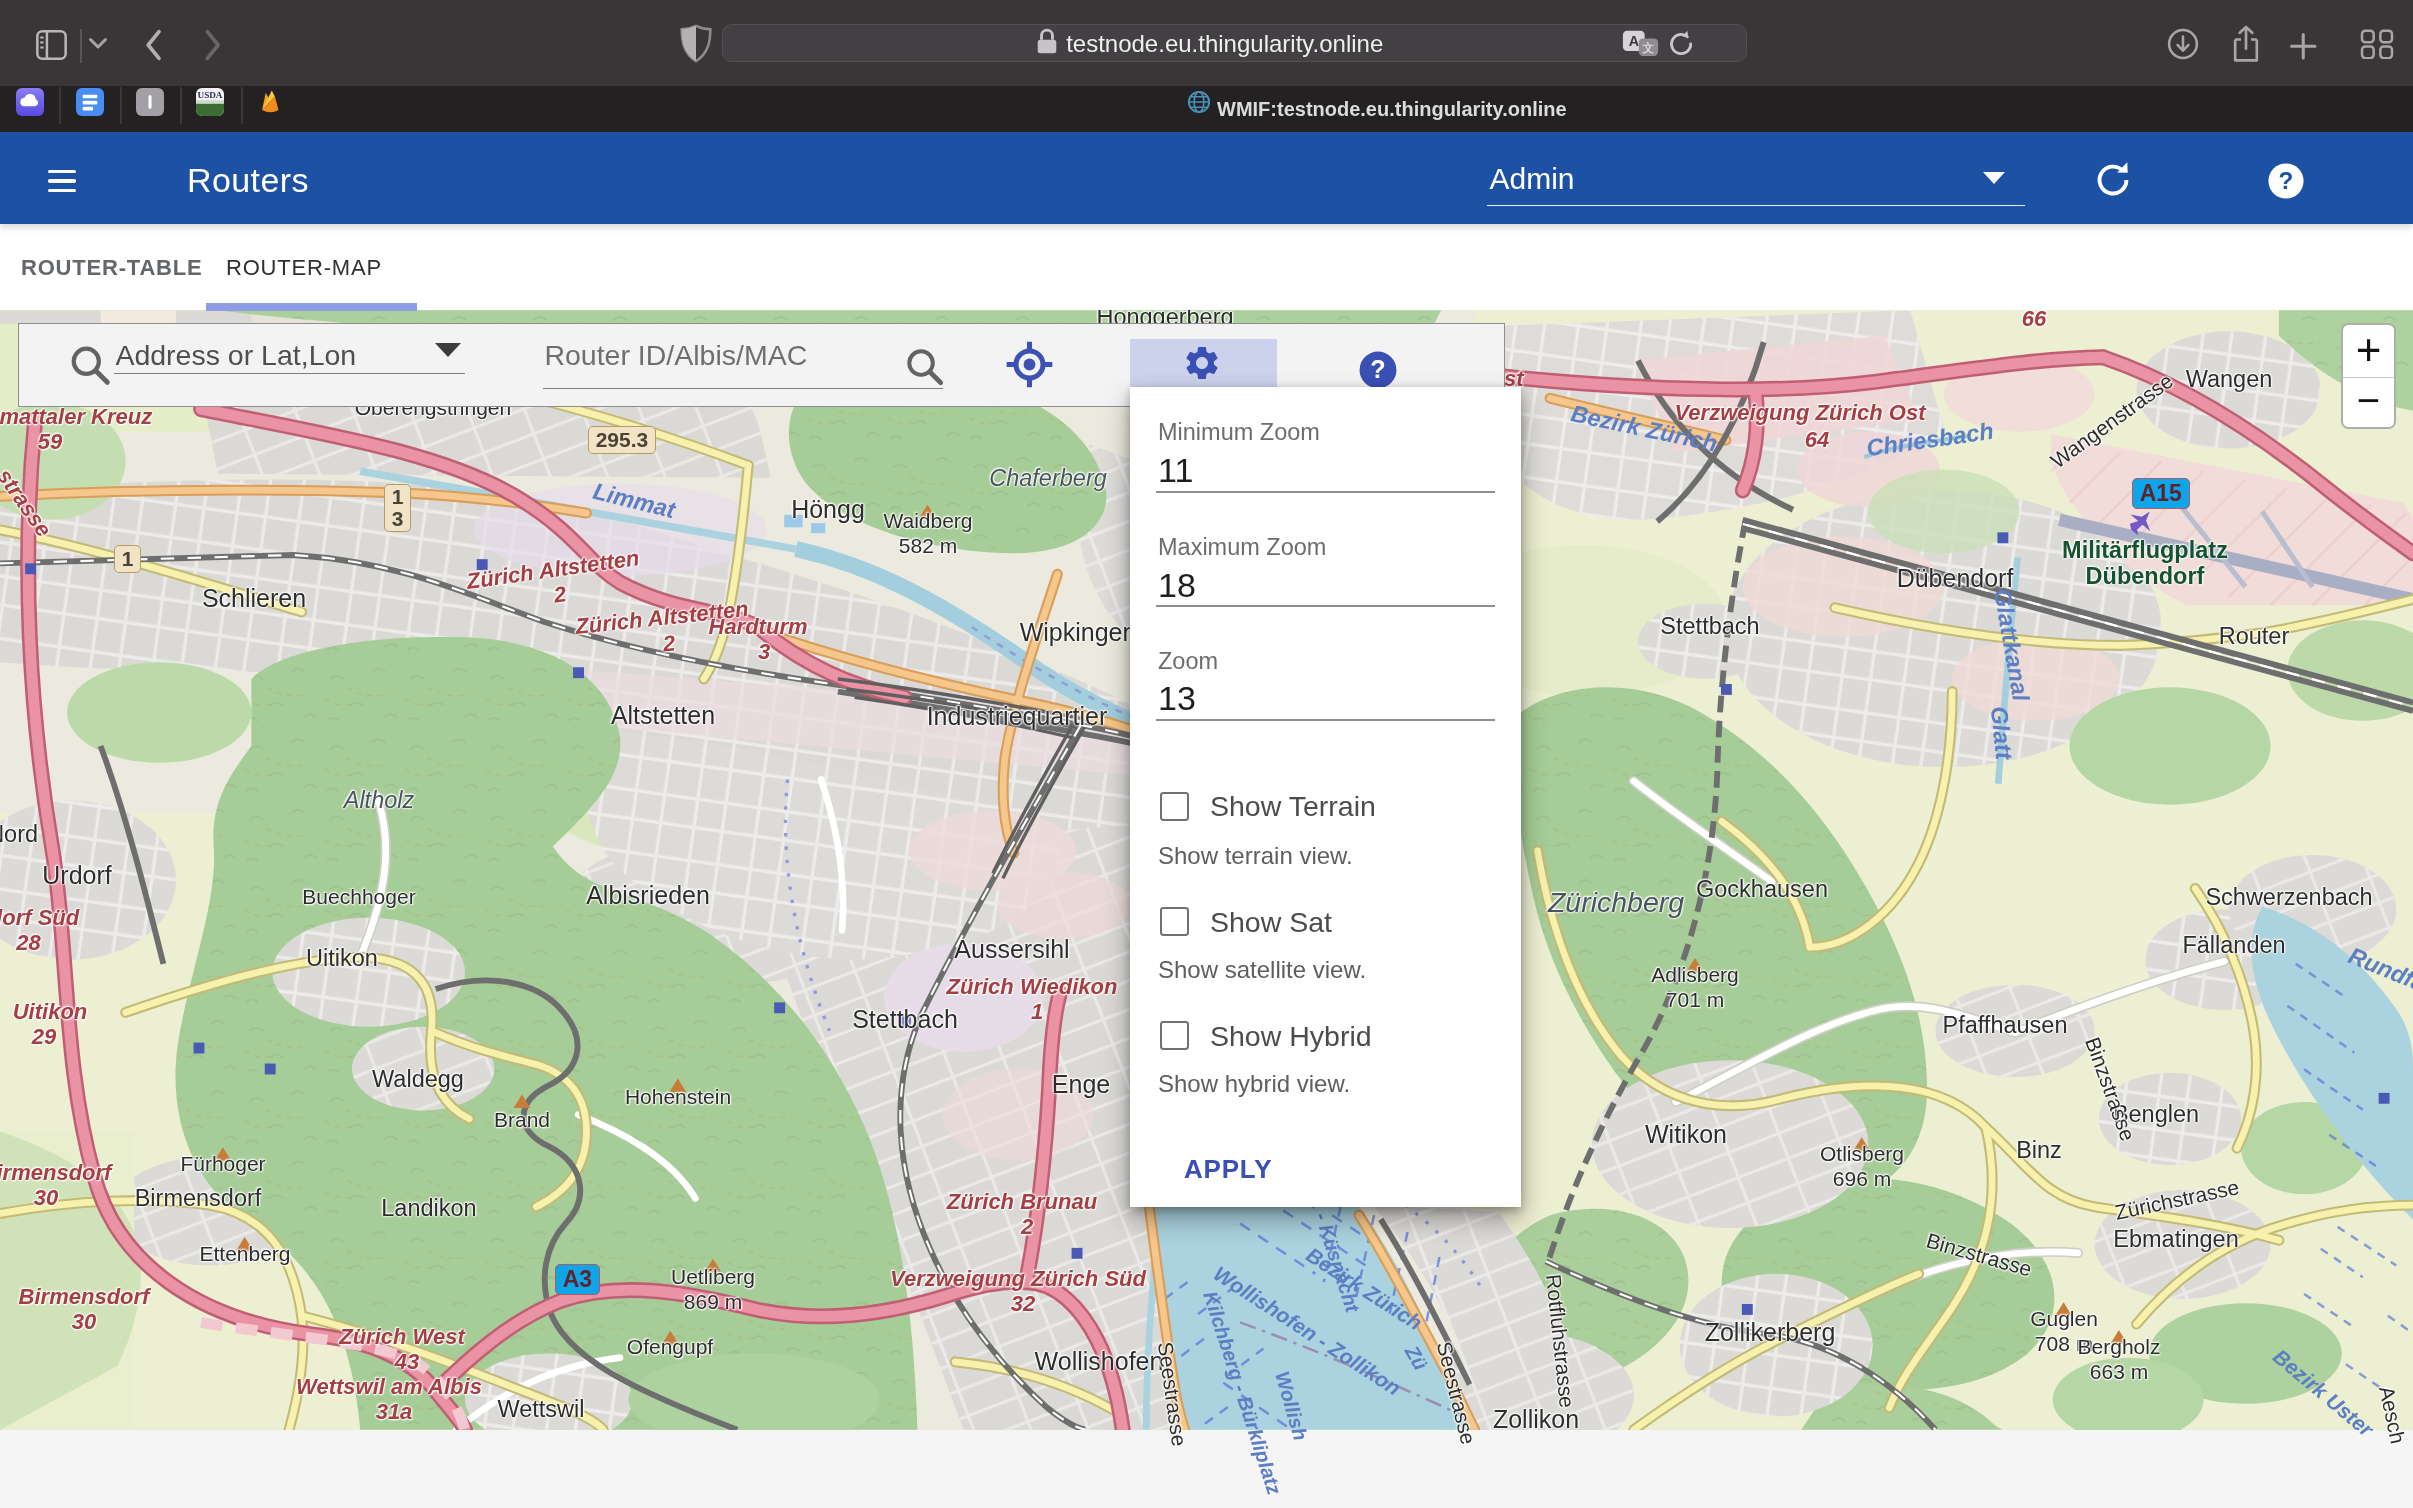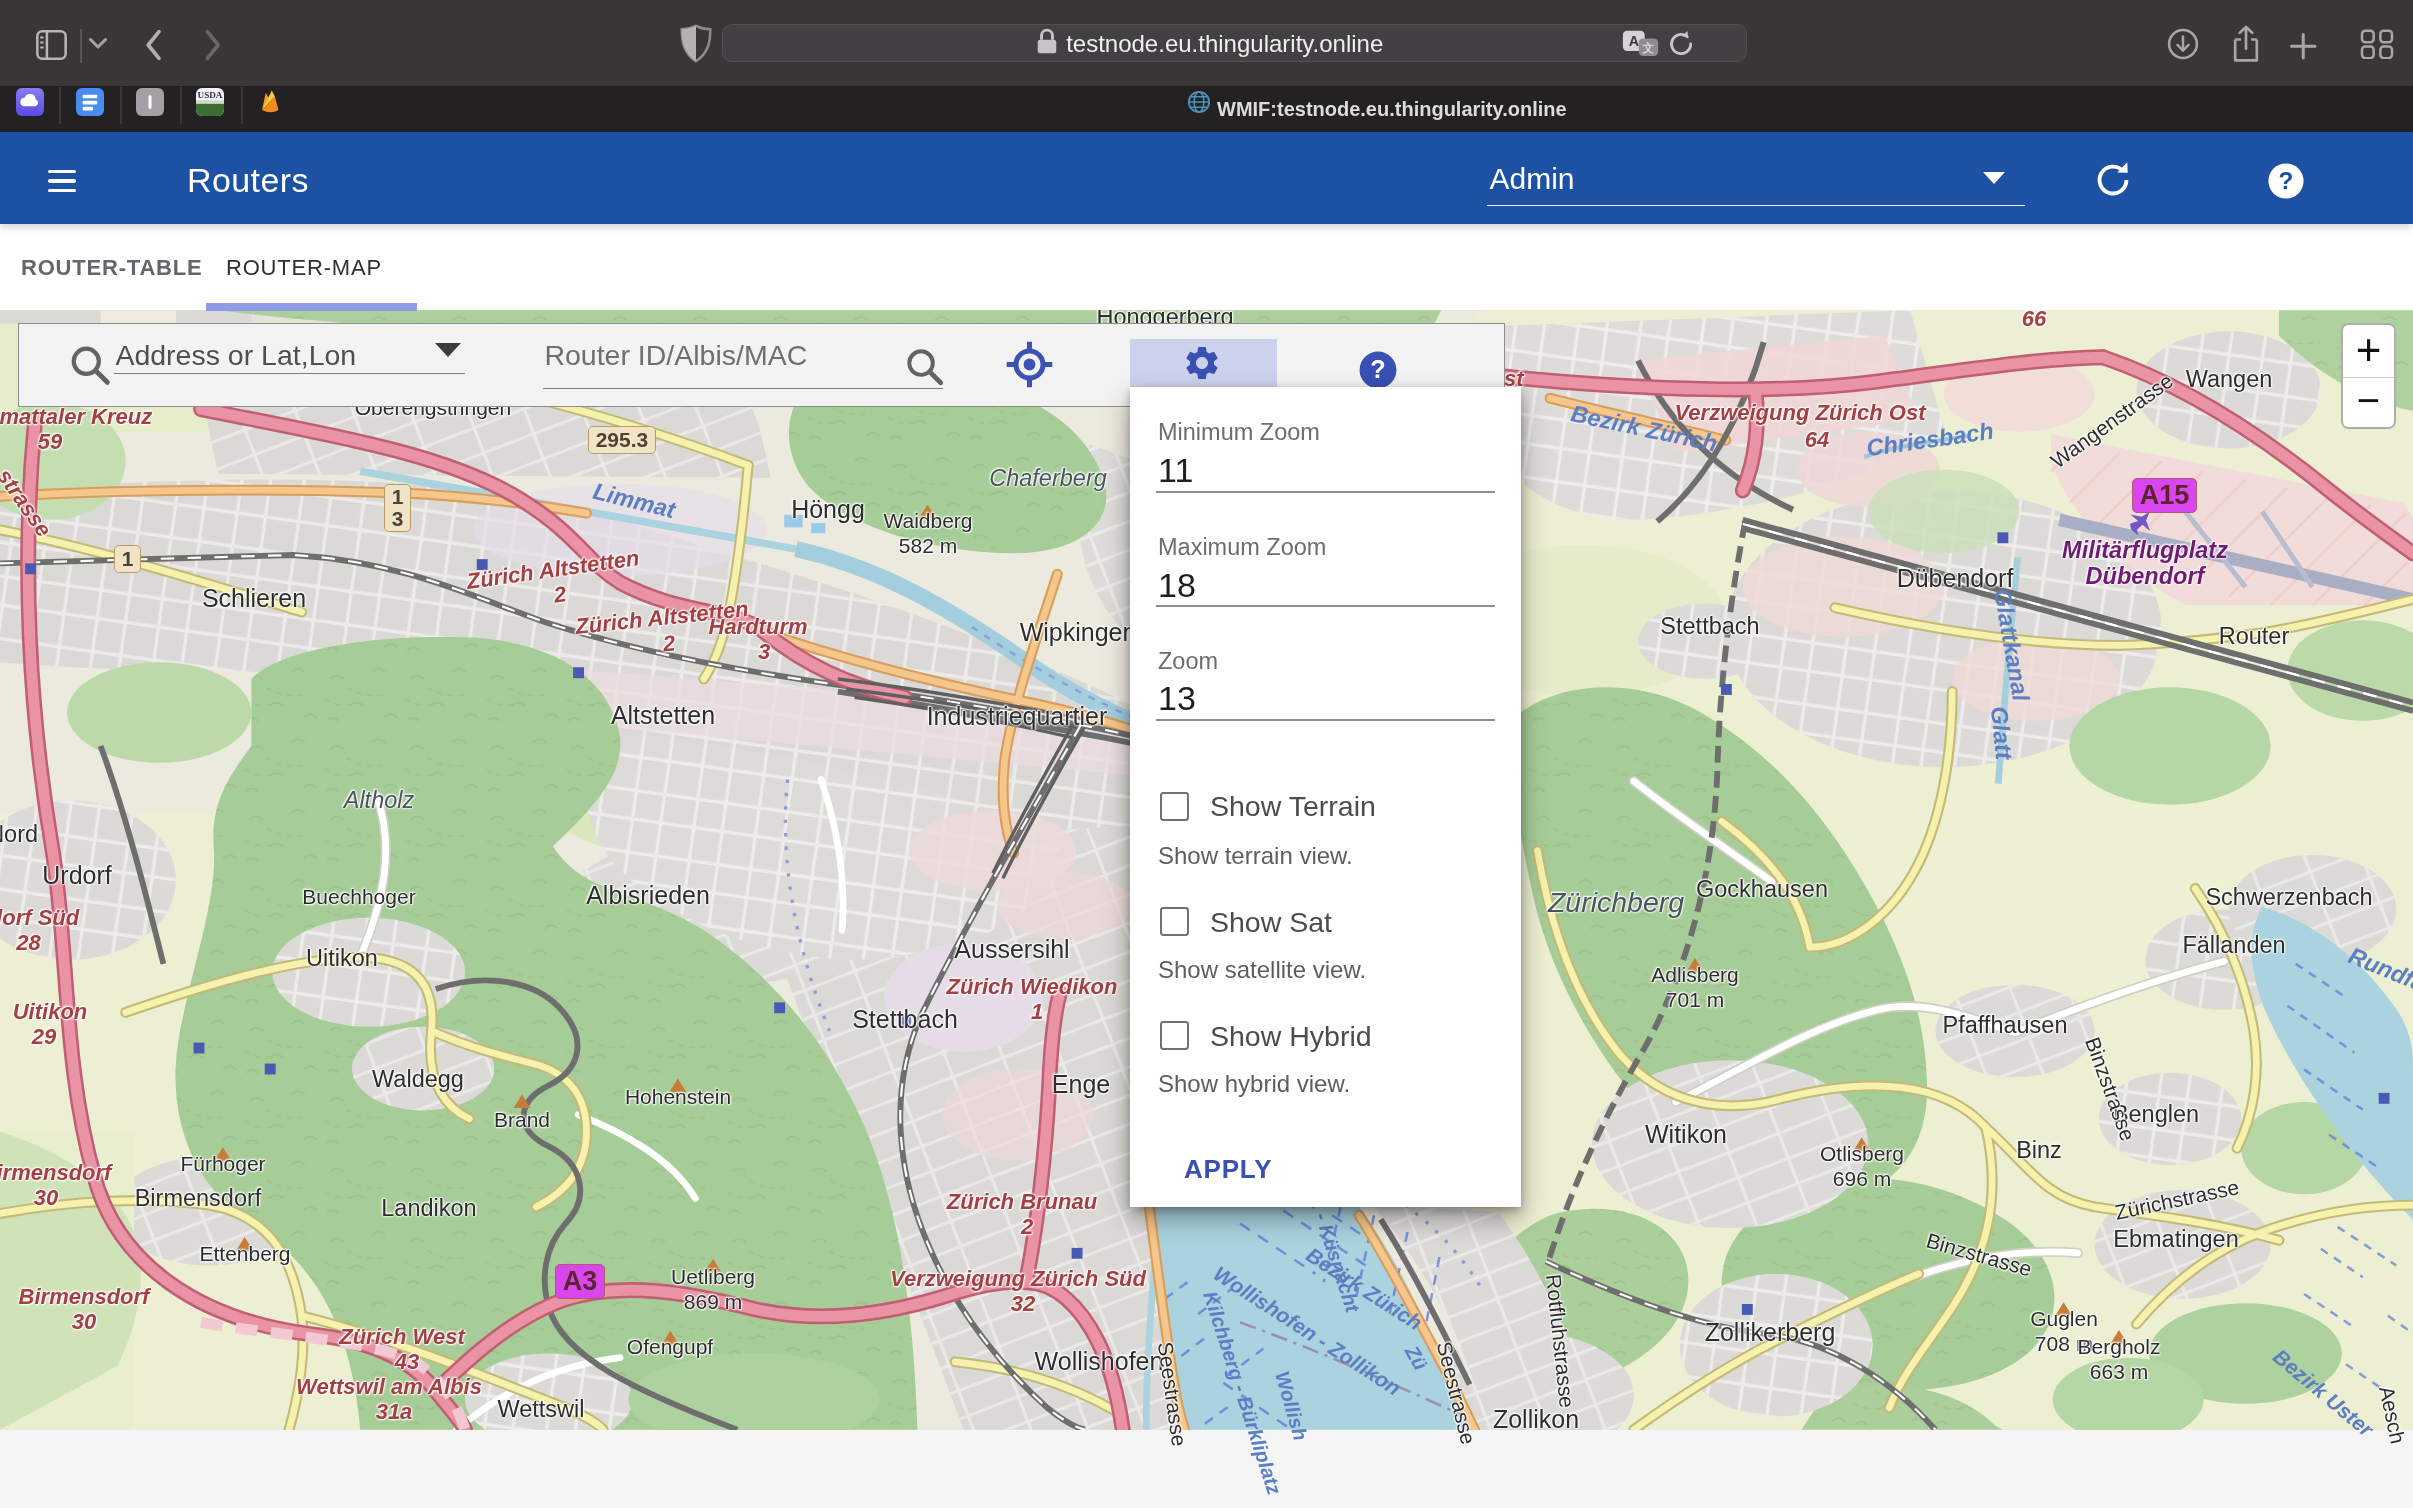--- a/index.html
+++ b/index.html
@@ -51,23 +51,23 @@
 
 #zoomctl{position:absolute;left:2341px;top:12.6px;width:55px;height:106px;border-radius:7.5px;background:#fff;border:2.5px solid rgba(110,110,100,.55);z-index:10}
 #zoomctl .zp{position:absolute;left:0;top:0;width:100%;height:53px;border-bottom:1.7px solid #ccc;text-align:center;font-size:44px;line-height:50px;color:#111}
 #zoomctl .zm{position:absolute;left:0;top:53px;width:100%;height:51px;text-align:center;font-size:40px;line-height:45px;color:#111}
 .mlab{position:absolute;white-space:nowrap;color:#2d2d2d;text-shadow:0 0 2.5px #fff,0 0 2.5px #fff,0.8px 0.8px 1.7px #fff,-0.8px -0.8px 1.7px #fff;font-size:23.5px;z-index:5}
 .mlab.big{font-size:25px}
 .mlab.sm{font-size:21px}
 .mlab.wat{color:#5c7ec2;font-style:italic;font-weight:700;text-shadow:none}
 .mlab.red{color:#a43f44;font-weight:700;font-style:italic;font-size:22px}
 .mlab.it{font-style:italic;color:#49555e}
-.mlab.pur{color:#701a75;font-style:italic;font-weight:700}
+.mlab.pur{color:#14532d;font-weight:700}
 .badge{position:absolute;background:#f1e3c6;border:1.7px solid #b89c66;border-radius:5px;color:#4c4335;font-size:21px;font-weight:700;padding:0.8px 6.7px;z-index:6}
-.badgeR{position:absolute;background:#d946ef;border:1.7px solid #b05a66;border-radius:5px;color:#5d2430;font-size:27px;font-weight:700;padding:0.8px 6.7px;z-index:6}
+.badgeR{position:absolute;background:#0ea5e9;border:1.7px solid #b05a66;border-radius:5px;color:#5d2430;font-size:23px;font-weight:700;padding:0.8px 6.7px;z-index:6}
 </style>
 </head>
 <body>
 
 <div id="chrome1"></div>
 <div id="chrome2"></div>
 
 <svg class="abs" style="left:36px;top:30px;z-index:2" width="31" height="30" viewBox="0 0 37 36">
  <rect x="1.5" y="1.5" width="34" height="33" rx="6" fill="none" stroke="#b9b6b9" stroke-width="3"></rect>
  <line x1="13" y1="2" x2="13" y2="34" stroke="#b9b6b9" stroke-width="3"></line>

